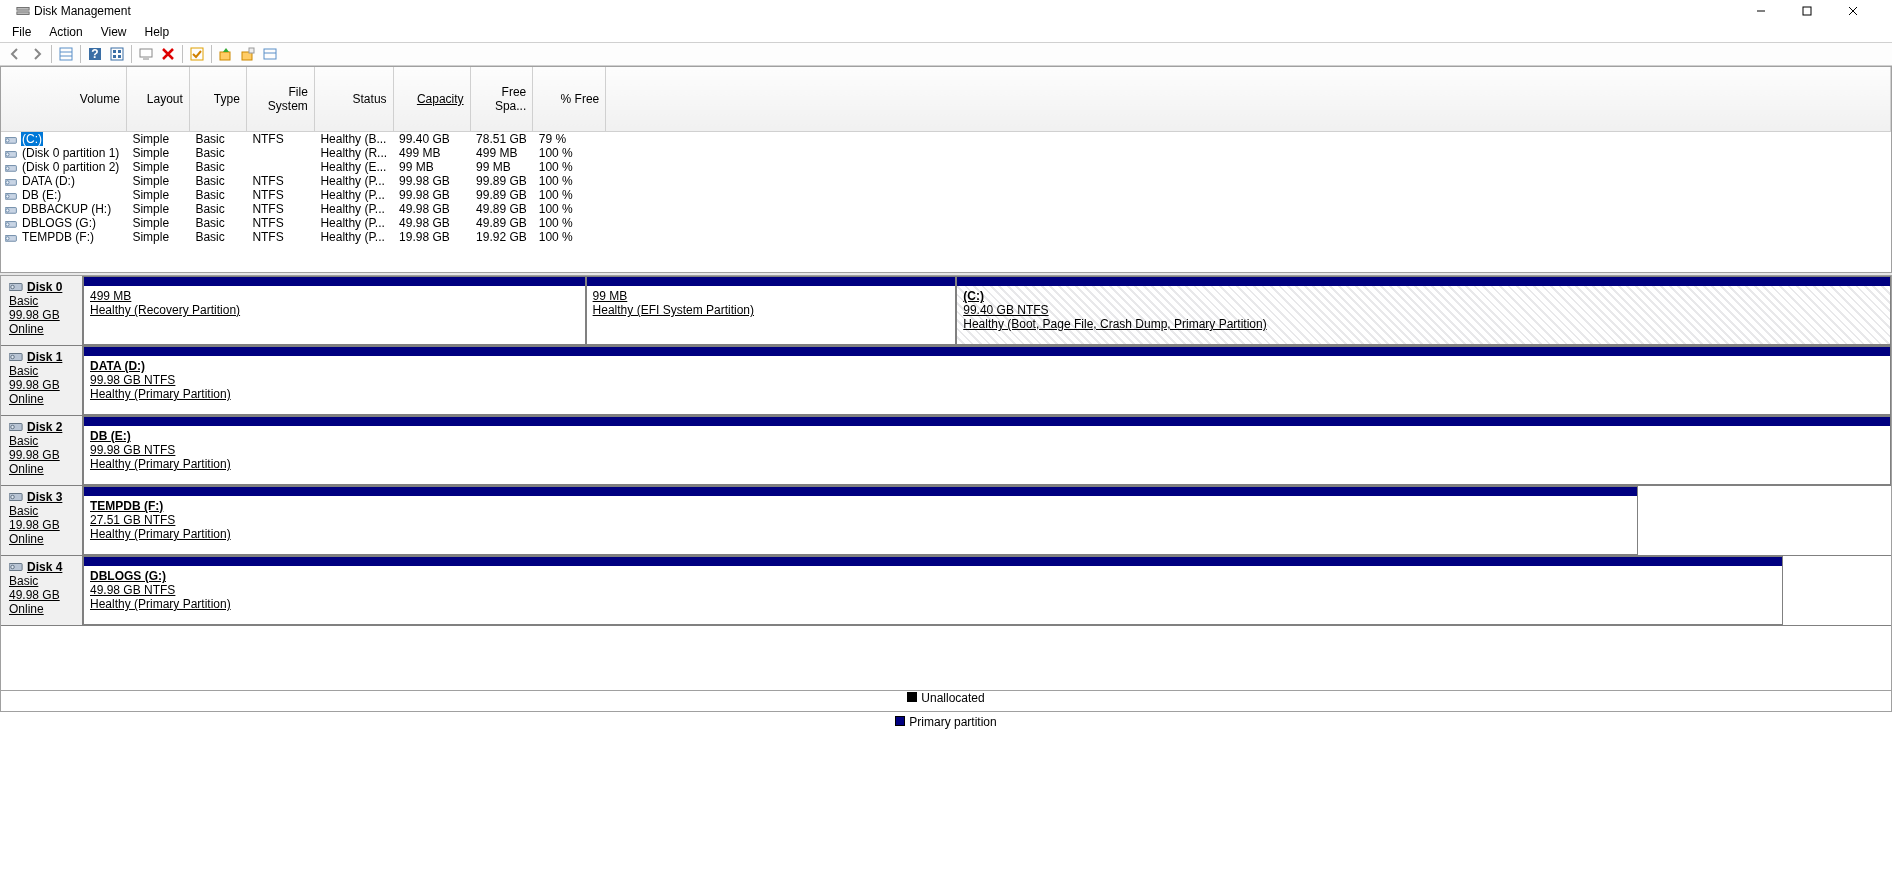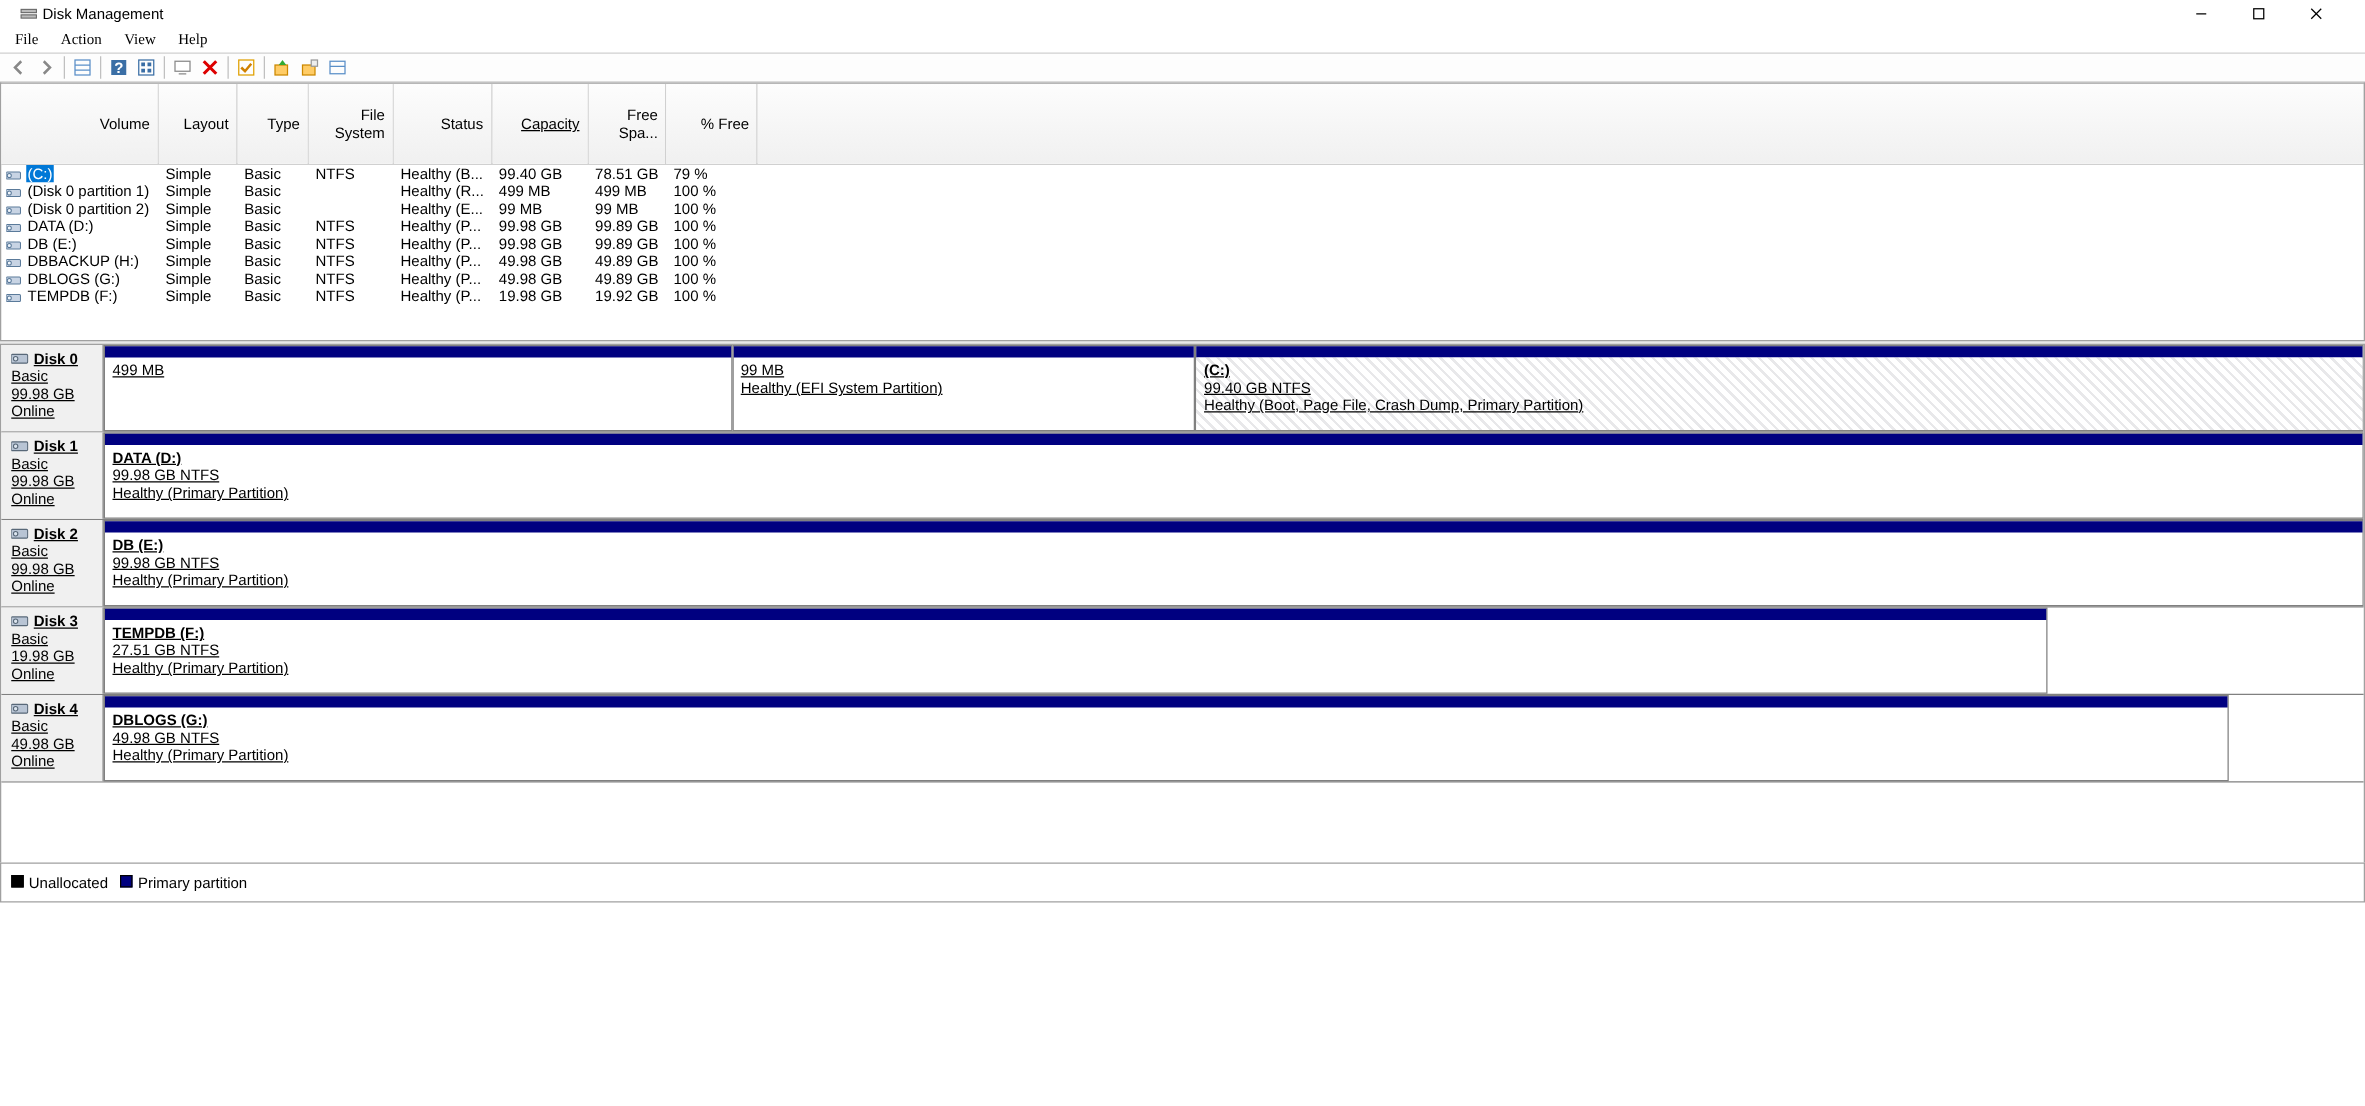--- a/index.html
+++ b/index.html
@@ -5,21 +5,21 @@
 * { box-sizing: border-box; margin: 0; padding: 0; font-family: "Segoe UI", Tahoma, sans-serif; font-size: 12px; }
 body { background: #fff; color: #000; width: 1892px; height: 885px; overflow: hidden; position: relative; }
 
 .titlebar { height: 22px; display: flex; align-items: center; padding: 0 16px; background: #fff; }
 .titlebar-icon { width: 14px; height: 14px; margin-right: 4px; display:inline-block; }
 .titlebar-text { flex: 1; font-size: 12px; }
 .win-controls { display: flex; gap: 0; margin-left:auto; }
 .win-btn { width: 46px; height: 22px; display: flex; align-items: center; justify-content: center; cursor: default; font-family: "Segoe MDL2 Assets", sans-serif; font-size: 10px;}
 
 .menubar { height: 20px; display: flex; align-items: center; padding: 0 4px; gap: 2px; border-bottom: 1px solid transparent;}
-.menu-item { padding: 2px 8px; cursor: default; font-family: Liberation Serif, serif; }
+.menu-item { padding: 2px 8px; cursor: default; }
 
 .toolbar { height: 24px; display: flex; align-items: center; padding: 0 4px; gap: 0; border-top: 1px solid #d0d0d0; border-bottom: 1px solid #d0d0d0; background: #fdfdfd;}
 .tb-btn { width: 22px; height: 22px; display: flex; align-items: center; justify-content: center; cursor: default; }
 .tb-btn svg { width:16px; height:16px; }
 .tb-sep { width: 1px; height: 18px; background: #c0c0c0; margin: 0 3px; }
 
 .vol-table { width: 100%; border-collapse: collapse; }
 .vol-table th { background: #fff; border-right: 1px solid #d0d0d0; border-bottom: 1px solid #d0d0d0; text-align: right; font-weight: normal; padding: 18px 6px; position:relative; background: linear-gradient(#fdfdfd,#f0f0f0); border-top: 0;}
 .vol-table td { padding: 0 6px; line-height: 14px; white-space: nowrap; overflow: hidden; }
 .vol-table tr.row td:first-child { padding-left: 4px; }
@@ -34,21 +34,21 @@
 .disk-row { display: flex; min-height: 70px; border-bottom: 1px solid #808080; text-decoration: underline; }
 .disk-label { width: 82px; border-right: 1px solid #808080; padding: 4px 4px 8px 8px; background:#f0f0f0;}
 .disk-label .hd { display:flex; align-items:center; gap:4px; font-weight: bold; }
 .disk-graph { flex: 1; display: flex; padding: 0; }
 .part { border: 1px solid #808080; margin: 0; display:flex; flex-direction: column; }
 .part-bar { height: 9px; background: #000080; }
 .part-body { padding: 3px 6px 8px 6px; flex:1 }
 .part-body .pname { font-weight: bold; }
 .part.hatched .part-body { background: repeating-linear-gradient(45deg, #ffffff, #ffffff 4px, #e8e8ea 4px, #e8e8ea 6px); }
 
-.legend { height: 32px; display:flex; align-items:center; gap: 10px; padding: 0 8px; border:1px solid #a0a0a0; }
+.legend { height: 22px; display:flex; align-items:center; gap: 10px; padding: 0 8px; border:1px solid #a0a0a0;flex-direction:column; }
 .swatch { width:10px; height:10px; border:1px solid #000; display:inline-block; margin-right:4px; }
 
 .hidden-scroll::-webkit-scrollbar{width:17px;background:#f0f0f0}
 .hidden-scroll::-webkit-scrollbar-thumb{background:#cdcdcd;border:1px solid #a0a0a0}
 </style>
 </head>
 <body>
 
 <div class="titlebar">
   <span class="titlebar-icon">
@@ -306,20 +306,21 @@
         </div>
         <div>Basic</div>
         <div>99.98 GB</div>
         <div>Online</div>
       </div>
       <div class="disk-graph">
         <div class="part" style="width: 27.8%;">
           <div class="part-bar"></div>
           <div class="part-body">
             <div>499 MB</div>
+            <div>Healthy (Recovery Partition)</div>
           </div>
         </div>
         <div class="part" style="width: 20.5%;">
           <div class="part-bar"></div>
           <div class="part-body">
             <div>99 MB</div>
             <div>Healthy (EFI System Partition)</div>
           </div>
         </div>
         <div class="part hatched" style="width: 51.7%;">

